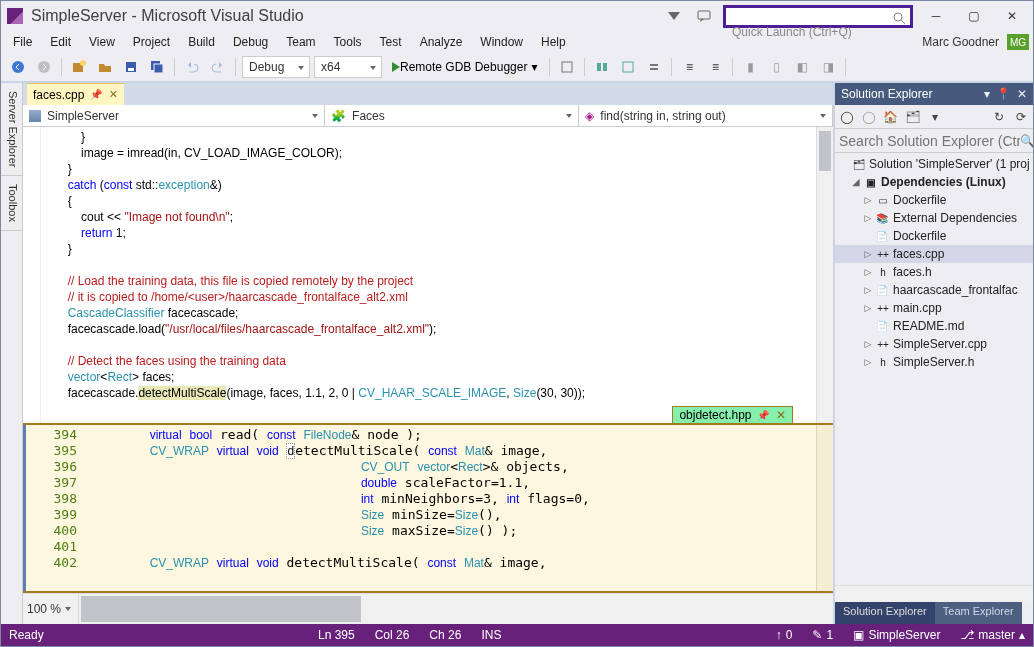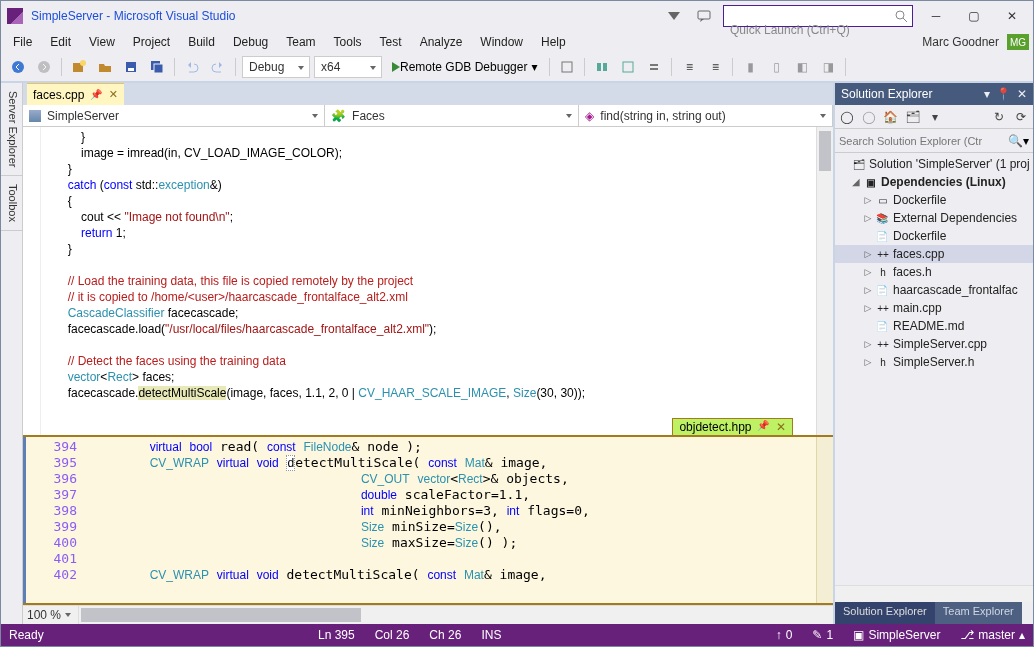--- a/index.html
+++ b/index.html
@@ -1,22 +1,22 @@
 <!DOCTYPE html>
 <html><head>
 <meta charset="utf-8">
 <style>
   *{box-sizing:border-box;margin:0;padding:0;font-family:"Segoe UI",Arial,sans-serif;font-size:12px}
   body{width:1034px;height:647px;background:#eee;display:flex;flex-direction:column;border:1px solid #7a8aa0;overflow:hidden}
   .titlebar{height:30px;background:#eeeef2;display:flex;align-items:center;padding:0 6px;gap:8px}
   .titlebar .vs-icon{width:16px;height:16px;background:linear-gradient(135deg,#68217a 60%,#a864b6 60%)}
-  .titlebar .title{flex:0 0 auto;font-size:12px;color:#1d4ed8}
+  .titlebar .title{flex:0 0 auto;font-size:16px;color:#404040}
   .titlebar .spacer{flex:1}
   .titlebar .tb-ic{width:16px;height:16px;margin:0 3px;color:#555;cursor:pointer;display:flex;align-items:center;justify-content:center}
-  .quick{width:190px;height:22px;border:1px solid #4c1d95;background:#fff;padding:17px 20px 0 6px;font-size:11px;color:#888;position:relative}
+  .quick{width:190px;height:22px;border:3px solid #4c1d95;background:#fff;padding:17px 20px 0 6px;font-size:11px;color:#888;position:relative}
   .quick .srch{position:absolute;right:4px;top:3px;width:14px;height:14px}
   .winbtn{width:30px;height:22px;display:flex;align-items:center;justify-content:center;color:#333;cursor:pointer;font-family:Arial}
   .menubar{height:22px;background:#eeeef2;display:flex;align-items:center;padding:0 4px;gap:2px}
   .menubar .mitem{padding:2px 8px;color:#222;cursor:pointer}
   .menubar .user{margin-left:auto;color:#333;padding-right:6px}
   .menubar .avatar{width:22px;height:16px;background:#5aa02c;color:#fff;display:flex;align-items:center;justify-content:center;font-size:10px}
   .toolbar{height:30px;background:#eeeef2;border-bottom:2px solid #c9d4e6;display:flex;align-items:center;padding:0 6px;gap:4px}
   .tbtn{width:22px;height:22px;display:flex;align-items:center;justify-content:center;cursor:pointer;color:#333}
   .tsep{width:1px;height:18px;background:#ccc;margin:0 2px}
   .tcombo{height:22px;border:1px solid #ccc;background:#fff;padding:0 18px 0 6px;font-size:11px;color:#333;position:relative;display:flex;align-items:center}
@@ -37,41 +37,41 @@
   .navbox .cube{width:12px;height:12px;background:linear-gradient(#9ac,#68a)}
   .code-split{flex:1;display:flex;flex-direction:column;min-height:0;position:relative}
   .codepane{flex:1;overflow:hidden;background:#fff;font-family:Consolas,monospace;font-size:13px;line-height:16px;display:flex;position:relative}
   .gutter{width:56px;text-align:right;color:#2b91af;padding:2px 10px 2px 0;user-select:none}
   .outline{width:18px;border-right:1px solid #eee}
   .codetxt{flex:1;white-space:pre;padding:2px 0;color:#000;overflow:hidden}
   .codetxt .kw{color:#0000ff}.codetxt .tp{color:#2b91af}.codetxt .st{color:#a31515}.codetxt .cm{color:#b91c1c}
   .vscroll{width:17px;background:#f0f0f0;border-left:1px solid #ddd;position:relative}
   .vscroll .thumb{position:absolute;left:2px;right:2px;top:4px;height:40px;background:#c2c3c9}
   .peek{background:#fdf7df;border-top:2px solid #a27b1e;border-bottom:2px solid #a27b1e;position:relative;display:flex}
-  .peek-tab{position:absolute;top:-19px;right:40px;background:#bef264;border:1px solid #a27b1e;border-bottom:none;padding:1px 6px;display:flex;align-items:flex-start;gap:6px;font-size:11px}
+  .peek-tab{position:absolute;top:-19px;right:40px;background:#86efac;border:1px solid #a27b1e;border-bottom:none;padding:1px 6px;display:flex;align-items:center;gap:6px;font-size:11px}
   .peek-tab .pin{color:#8a6d1d;font-size:10px}
   .peek-tab .x{color:#8a6d1d}
-  .peek .pgutter{width:64px;text-align:right;color:#8b5cf6;padding:2px 10px 2px 0;font-family:Consolas,monospace;font-size:13px;line-height:16px;border-left:3px solid #5d7eb6;background:#fdf7df}
+  .peek .pgutter{width:64px;text-align:right;color:#4d7c0f;padding:2px 10px 2px 0;font-family:Consolas,monospace;font-size:13px;line-height:16px;border-left:3px solid #5d7eb6;background:#fdf7df}
   .peek .ptext{flex:1;white-space:pre;font-family:Consolas,monospace;font-size:13px;line-height:16px;padding:2px 0;color:#000;overflow:hidden}
   .peek .ptext .kw{color:#0000ff}.peek .ptext .tp{color:#2b91af}
   .peek .pvscroll{width:17px;background:#f4eed4;border-left:1px solid #e0d6a8;position:relative}
-  .hscroll{height:19px;background:#f0f0f0;border-top:1px solid #ddd;display:flex;align-items:flex-start}
+  .hscroll{height:31px;background:#f0f0f0;border-top:1px solid #ddd;display:flex;align-items:flex-start}
   .hscroll .zoom{width:56px;font-size:11px;padding-left:4px;border-right:1px solid #ddd;height:100%;display:flex;align-items:center;color:#333;position:relative}
   .hscroll .zoom::after{content:"";border-left:3px solid transparent;border-right:3px solid transparent;border-top:4px solid #666;margin-left:4px}
   .hscroll .track{flex:1;position:relative;height:100%}
   .hscroll .thumb{position:absolute;top:2px;bottom:2px;left:2px;width:280px;background:#c2c3c9}
   .right{width:200px;background:#eeeef2;border-left:2px solid #c9d4e6;display:flex;flex-direction:column}
   .panehdr{height:22px;background:#3b5998;background:#4d6082;color:#fff;display:flex;align-items:center;padding:0 6px;font-size:11px;gap:6px}
   .panehdr{background:#465a7d}
   .panehdr .sp{flex:1}
   .panehdr .pic{cursor:pointer;opacity:.9}
   .se-toolbar{height:24px;background:#eeeef2;border-bottom:1px solid #ccc;display:flex;align-items:center;padding:0 4px;gap:6px}
   .se-toolbar .ic{width:16px;height:16px;display:flex;align-items:center;justify-content:center;cursor:pointer;color:#444}
   .se-search{height:24px;border-bottom:1px solid #ccc;display:flex;align-items:center;padding:0 4px}
-  .se-search input{flex:1;border:none;background:transparent;font-size:11px;color:#666;outline:none}
+  .se-search input{flex:1;border:none;background:transparent;font-size:14px;color:#666;outline:none}
   .tree{flex:1;overflow:auto;padding:2px 0;font-size:11.5px;color:#222}
   .tn{display:flex;align-items:center;height:18px;padding-left:4px;gap:3px;cursor:pointer;white-space:nowrap}
   .tn .tw{width:10px;text-align:center;color:#666;font-size:9px}
   .tn .fic{width:14px;height:14px;display:flex;align-items:center;justify-content:center;font-size:10px}
   .tn.sel{background:#d2d6e6}
   .tn.bold{font-weight:bold}
   .bottabs{height:22px;background:#eeeef2;display:flex}
   .bottab{padding:3px 8px;font-size:11px;color:#ddd;background:#34436b;cursor:pointer}
   .bottab.inactive{background:#4d6082;color:#cfd6e4}
   .status{height:22px;background:#68217a;color:#fff;display:flex;align-items:center;padding:0 8px;font-size:11px;gap:20px}

